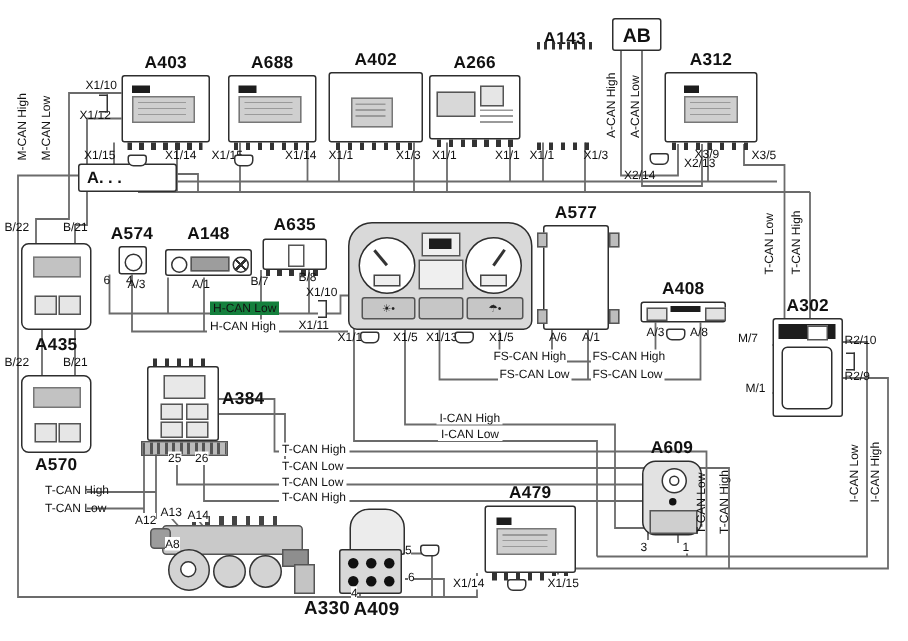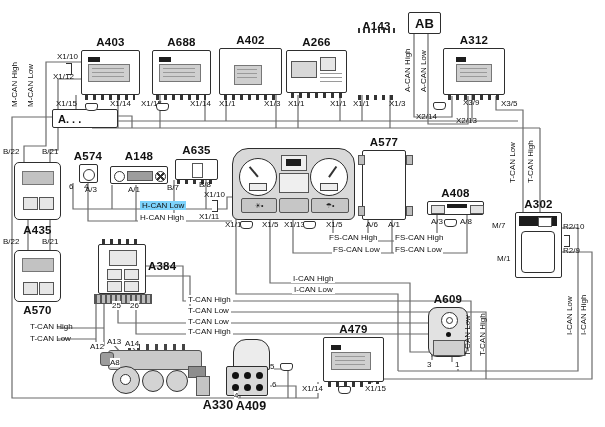--- a/index.html
+++ b/index.html
@@ -295,34 +295,34 @@
   <div class="cl" style="left:190px;top:99px">X1/14</div>
   <div class="cl" style="left:219px;top:99px">X1/1</div>
   <div class="cl" style="left:264px;top:99px">X1/3</div>
   <div class="cl" style="left:288px;top:99px">X1/1</div>
   <div class="cl" style="left:330px;top:99px">X1/1</div>
   <div class="cl" style="left:353px;top:99px">X1/1</div>
   <div class="cl" style="left:389px;top:99px">X1/3</div>
   <div class="cl" style="left:463px;top:98px">X3/9</div>
   <div class="cl" style="left:501px;top:99px">X3/5</div>
   <div class="cl" style="left:416px;top:112px">X2/14</div>
-  <div class="cl" style="left:456px;top:116px">X2/13</div>
+  <div class="cl" style="left:456px;top:104px">X2/13</div>
   <div class="cl" style="left:3px;top:147px">B/22</div>
   <div class="cl" style="left:42px;top:147px">B/21</div>
   <div class="cl" style="left:3px;top:237px">B/22</div>
   <div class="cl" style="left:42px;top:237px">B/21</div>
   <div class="cl" style="left:69px;top:182px">6</div>
   <div class="cl" style="left:84px;top:182px">4</div>
   <div class="cl" style="left:85px;top:185px">A/3</div>
   <div class="cl" style="left:128px;top:185px">A/1</div>
   <div class="cl" style="left:167px;top:183px">B/7</div>
   <div class="cl" style="left:199px;top:180px">B/8</div>
   <div class="cl" style="left:204px;top:190px">X1/10</div>
   <div class="cl" style="left:199px;top:212px">X1/11</div>
-  <div class="cl" style="left:140px;top:201px;background:#7dd3fc;padding:0 2px">H-CAN Low</div>
+  <div class="cl" style="left:140px;top:201px;background:#15803d;padding:0 2px">H-CAN Low</div>
   <div class="cl" style="left:138px;top:213px;background:#fff;padding:0 2px">H-CAN High</div>
   <div class="cl" style="left:225px;top:220px">X1/14</div>
   <div class="cl" style="left:262px;top:220px">X1/5</div>
   <div class="cl" style="left:284px;top:220px">X1/13</div>
   <div class="cl" style="left:326px;top:220px">X1/5</div>
   <div class="cl" style="left:366px;top:220px">A/6</div>
   <div class="cl" style="left:388px;top:220px">A/1</div>
   <div class="cl" style="left:328px;top:233px;background:#fff;padding:0 1px">FS-CAN High</div>
   <div class="cl" style="left:332px;top:245px;background:#fff;padding:0 1px">FS-CAN Low</div>
   <div class="cl" style="left:394px;top:233px;background:#fff;padding:0 1px">FS-CAN High</div>

